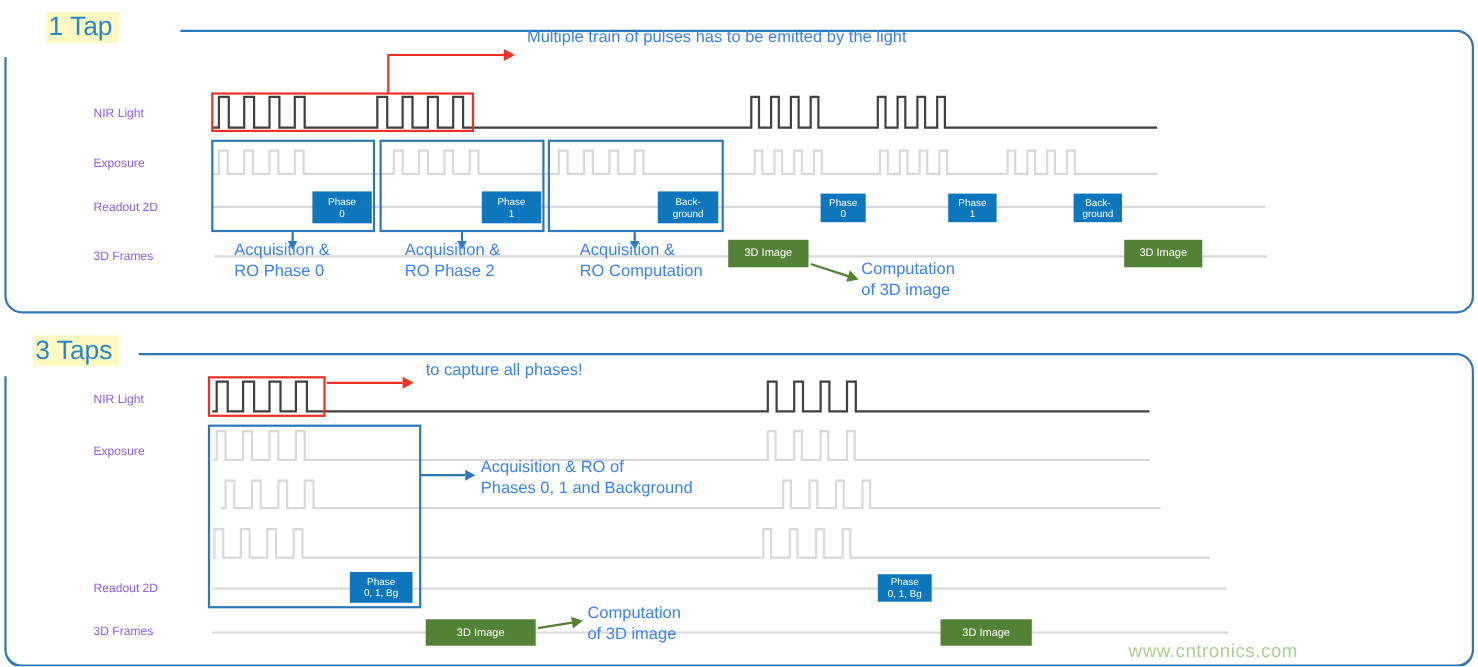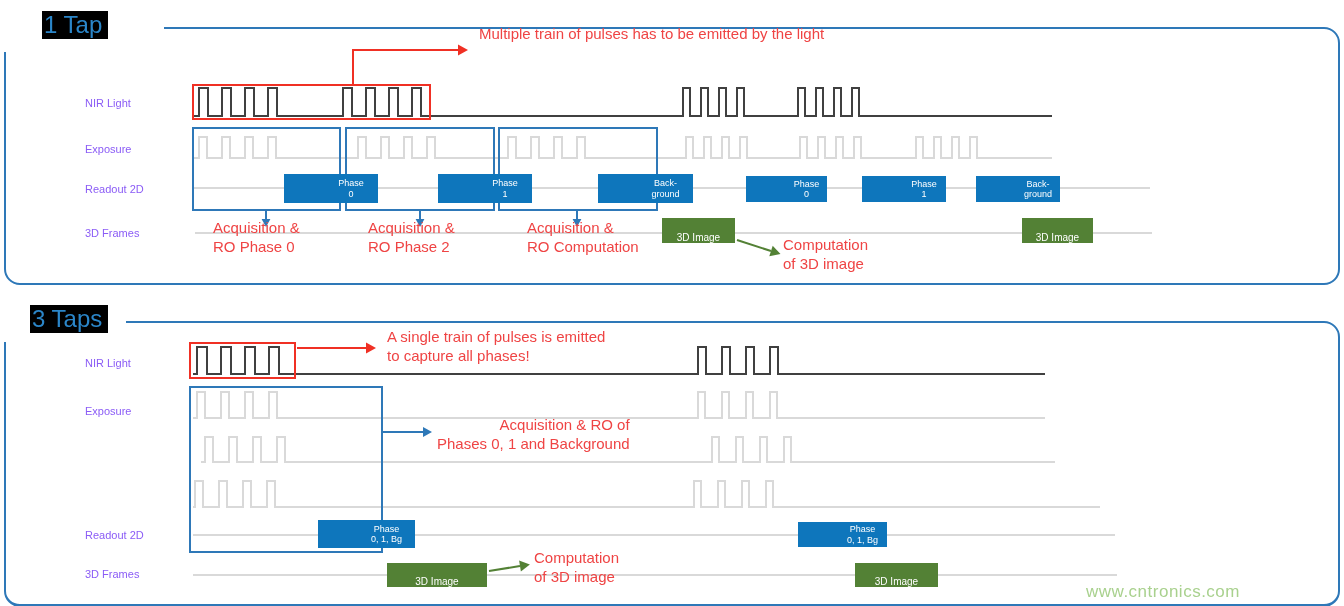--- a/index.html
+++ b/index.html
@@ -2,28 +2,28 @@
 <html><head>
 <meta charset="utf-8">
 <style>
   html,body{margin:0;padding:0;background:#fff;}
   #stage{position:relative;width:1344px;height:606px;background:#fff;overflow:hidden;
          font-family:"Liberation Sans",sans-serif;}
   .panel{position:absolute;border:2px solid #2e78b8;border-radius:16px;background:transparent;}
   .mask{position:absolute;background:#fff;}
   #diagram-svg{position:absolute;left:0;top:0;z-index:3;}
   .sec-title{position:absolute;z-index:6;color:#2b86c9;font-size:24px;line-height:28px;
-             background:#000000;padding:0 6px 0 2px;white-space:nowrap;}
+             background:#fef9c3;padding:0 6px 0 2px;white-space:nowrap;}
   .row-label{position:absolute;z-index:4;color:#8b5cf6;font-size:11px;line-height:18px;white-space:nowrap;}
-  .note{position:absolute;z-index:4;color:#ef4444;font-size:15px;line-height:18.5px;white-space:nowrap;}
+  .note{position:absolute;z-index:4;color:#3b82f6;font-size:15px;line-height:18.5px;white-space:nowrap;}
   .phase-box{position:absolute;z-index:5;background:#0e76bc;color:#fff;font-size:9px;line-height:10.5px;
              display:flex;flex-direction:column;align-items:center;justify-content:center;
-             text-align:center;white-space:nowrap;padding-left:40px;}
+             text-align:center;white-space:nowrap;}
   .green-box{position:absolute;z-index:5;background:#538135;color:#fff;font-size:10px;
-             display:flex;align-items:flex-end;justify-content:center;white-space:nowrap;}
+             display:flex;align-items:center;justify-content:center;white-space:nowrap;}
   .watermark{position:absolute;z-index:7;color:#a9d18e;font-size:17px;letter-spacing:0.5px;white-space:nowrap;}
 </style>
 </head>
 <body>
 
 <div id="stage">
 
   <div class="panel" style="left:4px;top:27px;width:1332px;height:254px;"></div>
   <div class="panel" style="left:4px;top:321px;width:1332px;height:281px;border-bottom-width:3px;"></div>
 
@@ -129,25 +129,24 @@
   </div>
 
   <div class="green-box" style="left:662px;top:218px;width:73px;height:25px;">
     <span>3D Image</span>
   </div>
   <div class="green-box" style="left:1022px;top:218px;width:71px;height:25px;">
     <span>3D Image</span>
   </div>
 
   <div class="note" style="left:387px;top:328px;">
-    <div>A single train of pulses is emitted</div>
     <div>to capture all phases!</div>
   </div>
 
-  <div class="note" style="left:437px;top:416px;text-align:right;">
+  <div class="note" style="left:437px;top:416px;">
     <div>Acquisition &amp; RO of</div>
     <div>Phases 0, 1 and Background</div>
   </div>
 
   <div class="note" style="left:534px;top:549px;">
     <div>Computation</div>
     <div>of 3D image</div>
   </div>
 
   <div class="phase-box" style="left:318px;top:520px;width:57px;height:28px;">
@@ -159,14 +158,14 @@
     <span>0, 1, Bg</span>
   </div>
 
   <div class="green-box" style="left:387px;top:563px;width:100px;height:24px;">
     <span>3D Image</span>
   </div>
   <div class="green-box" style="left:855px;top:563px;width:83px;height:24px;">
     <span>3D Image</span>
   </div>
 
-  <div class="watermark" style="left:1086px;top:582px;">www.cntronics.com</div>
+  <div class="watermark" style="left:1026px;top:582px;">www.cntronics.com</div>
 </div>
 
 </body></html>

